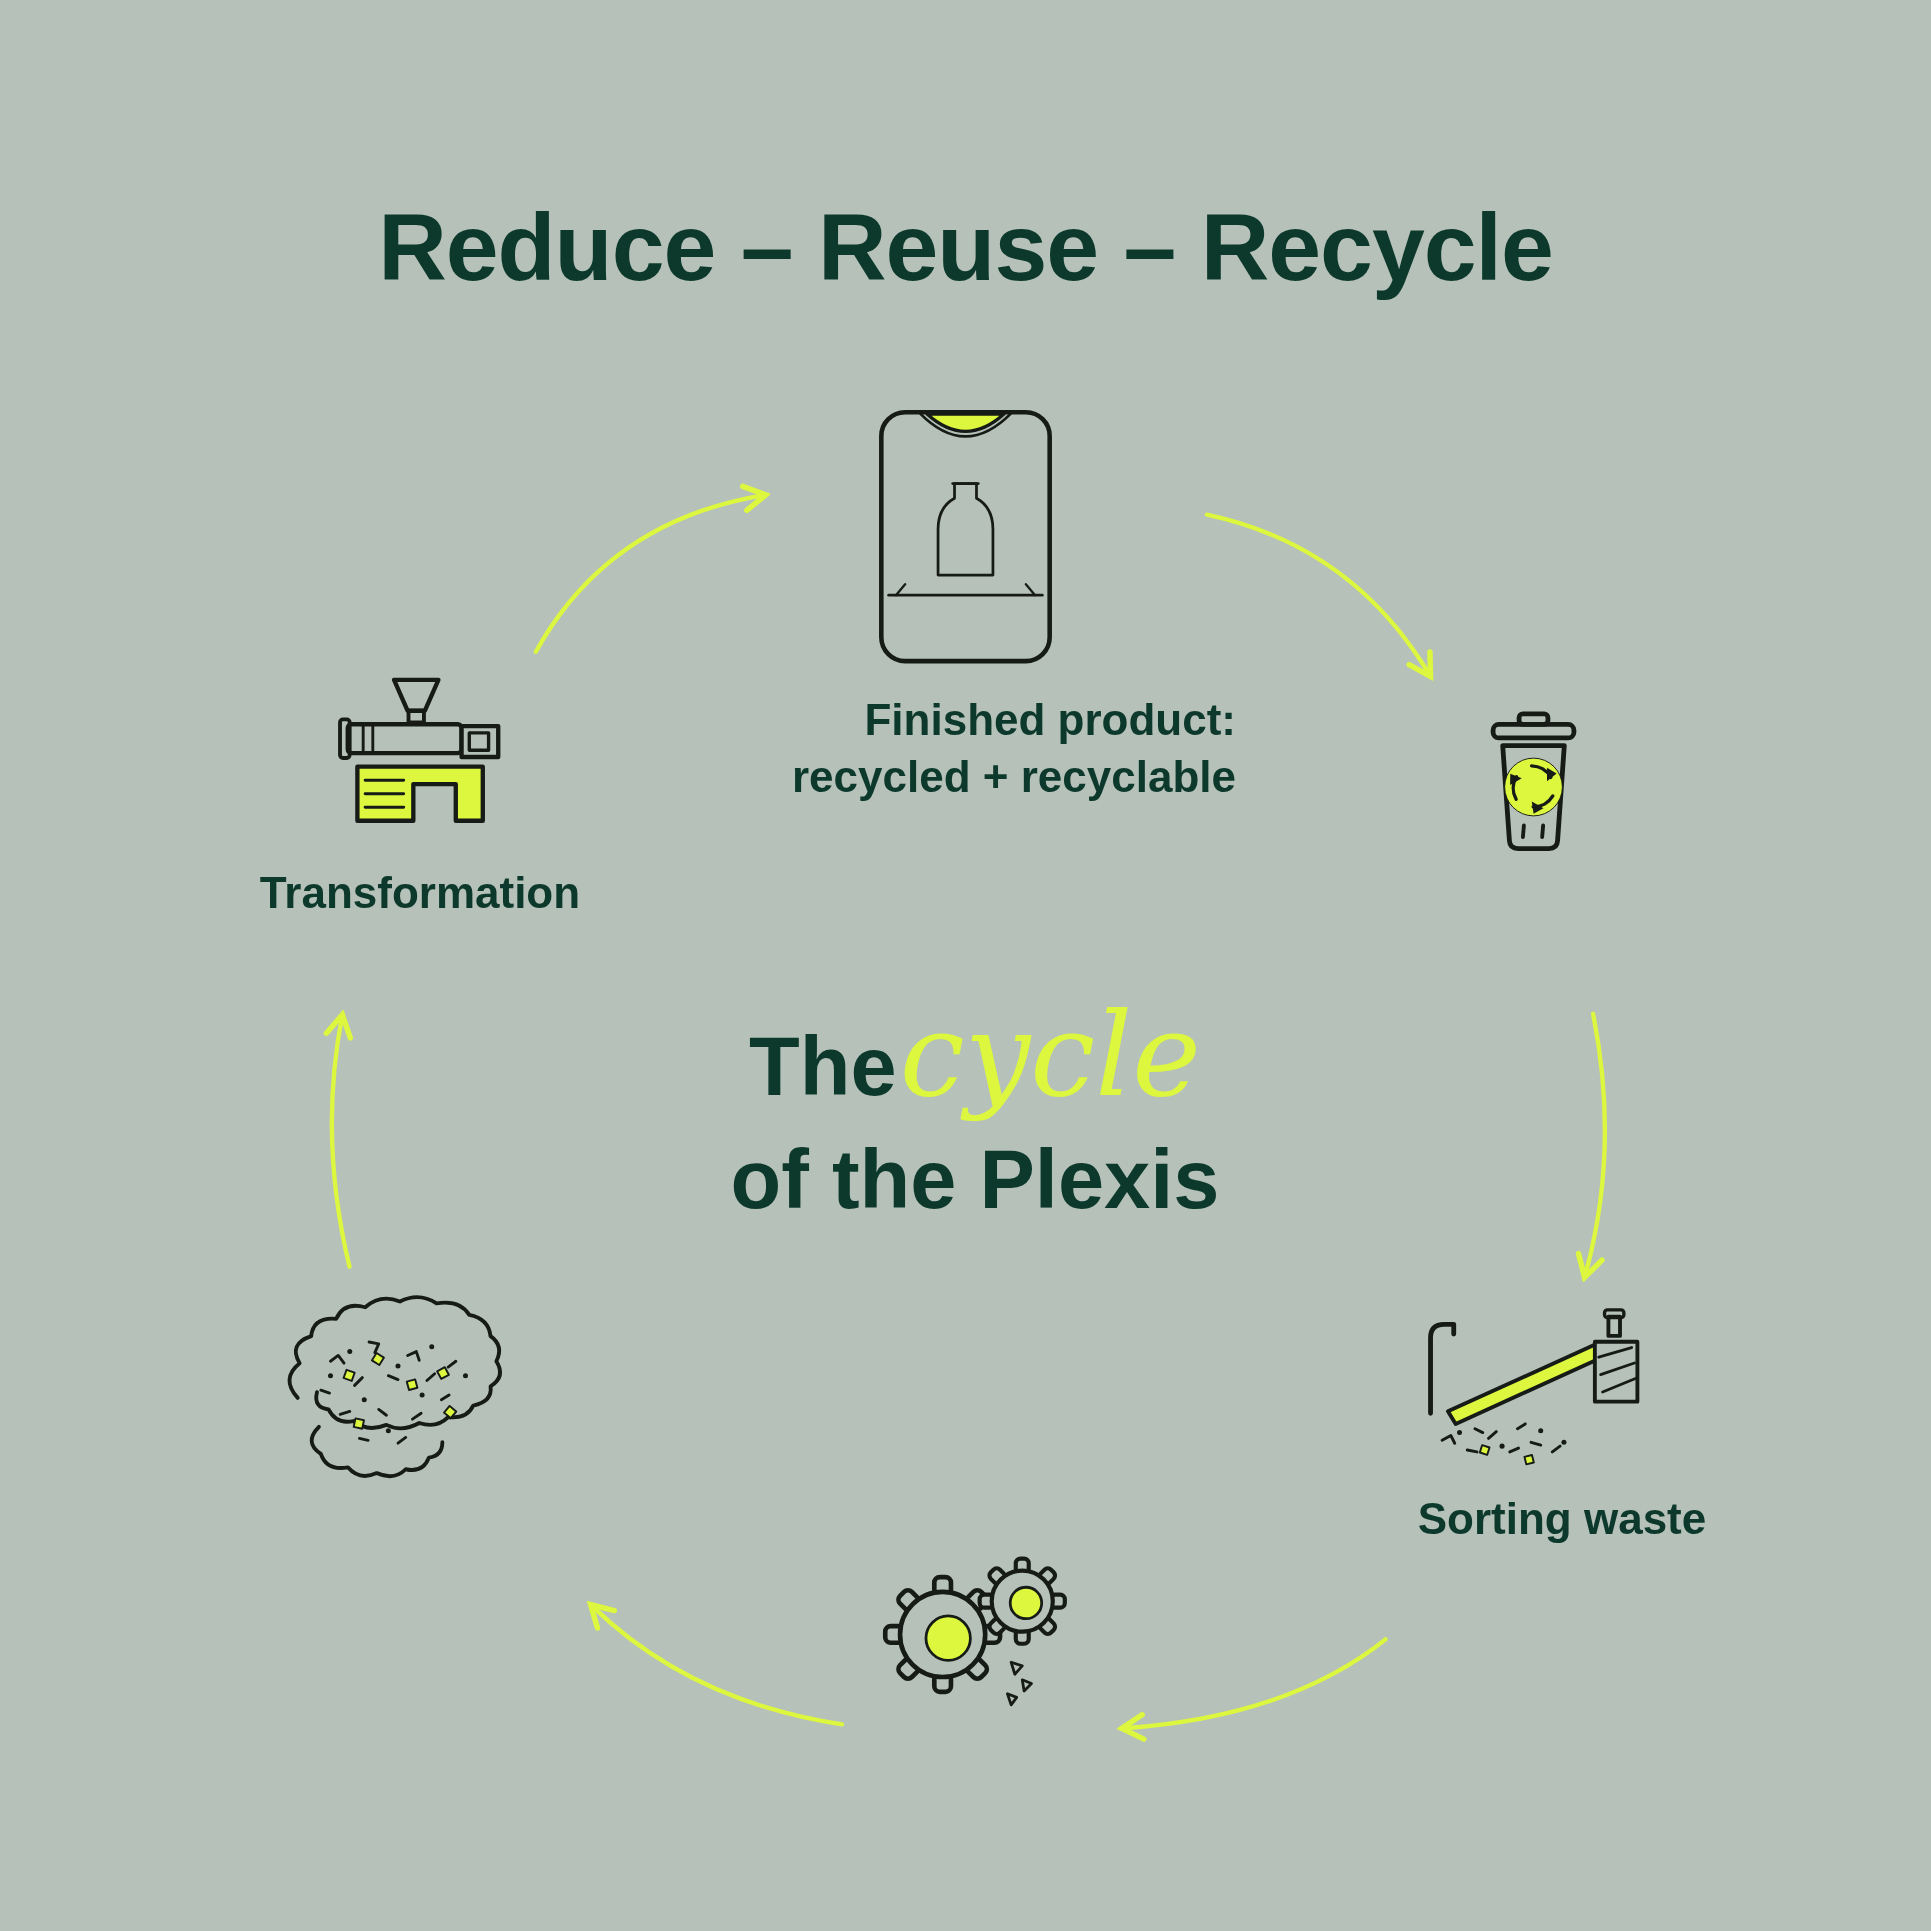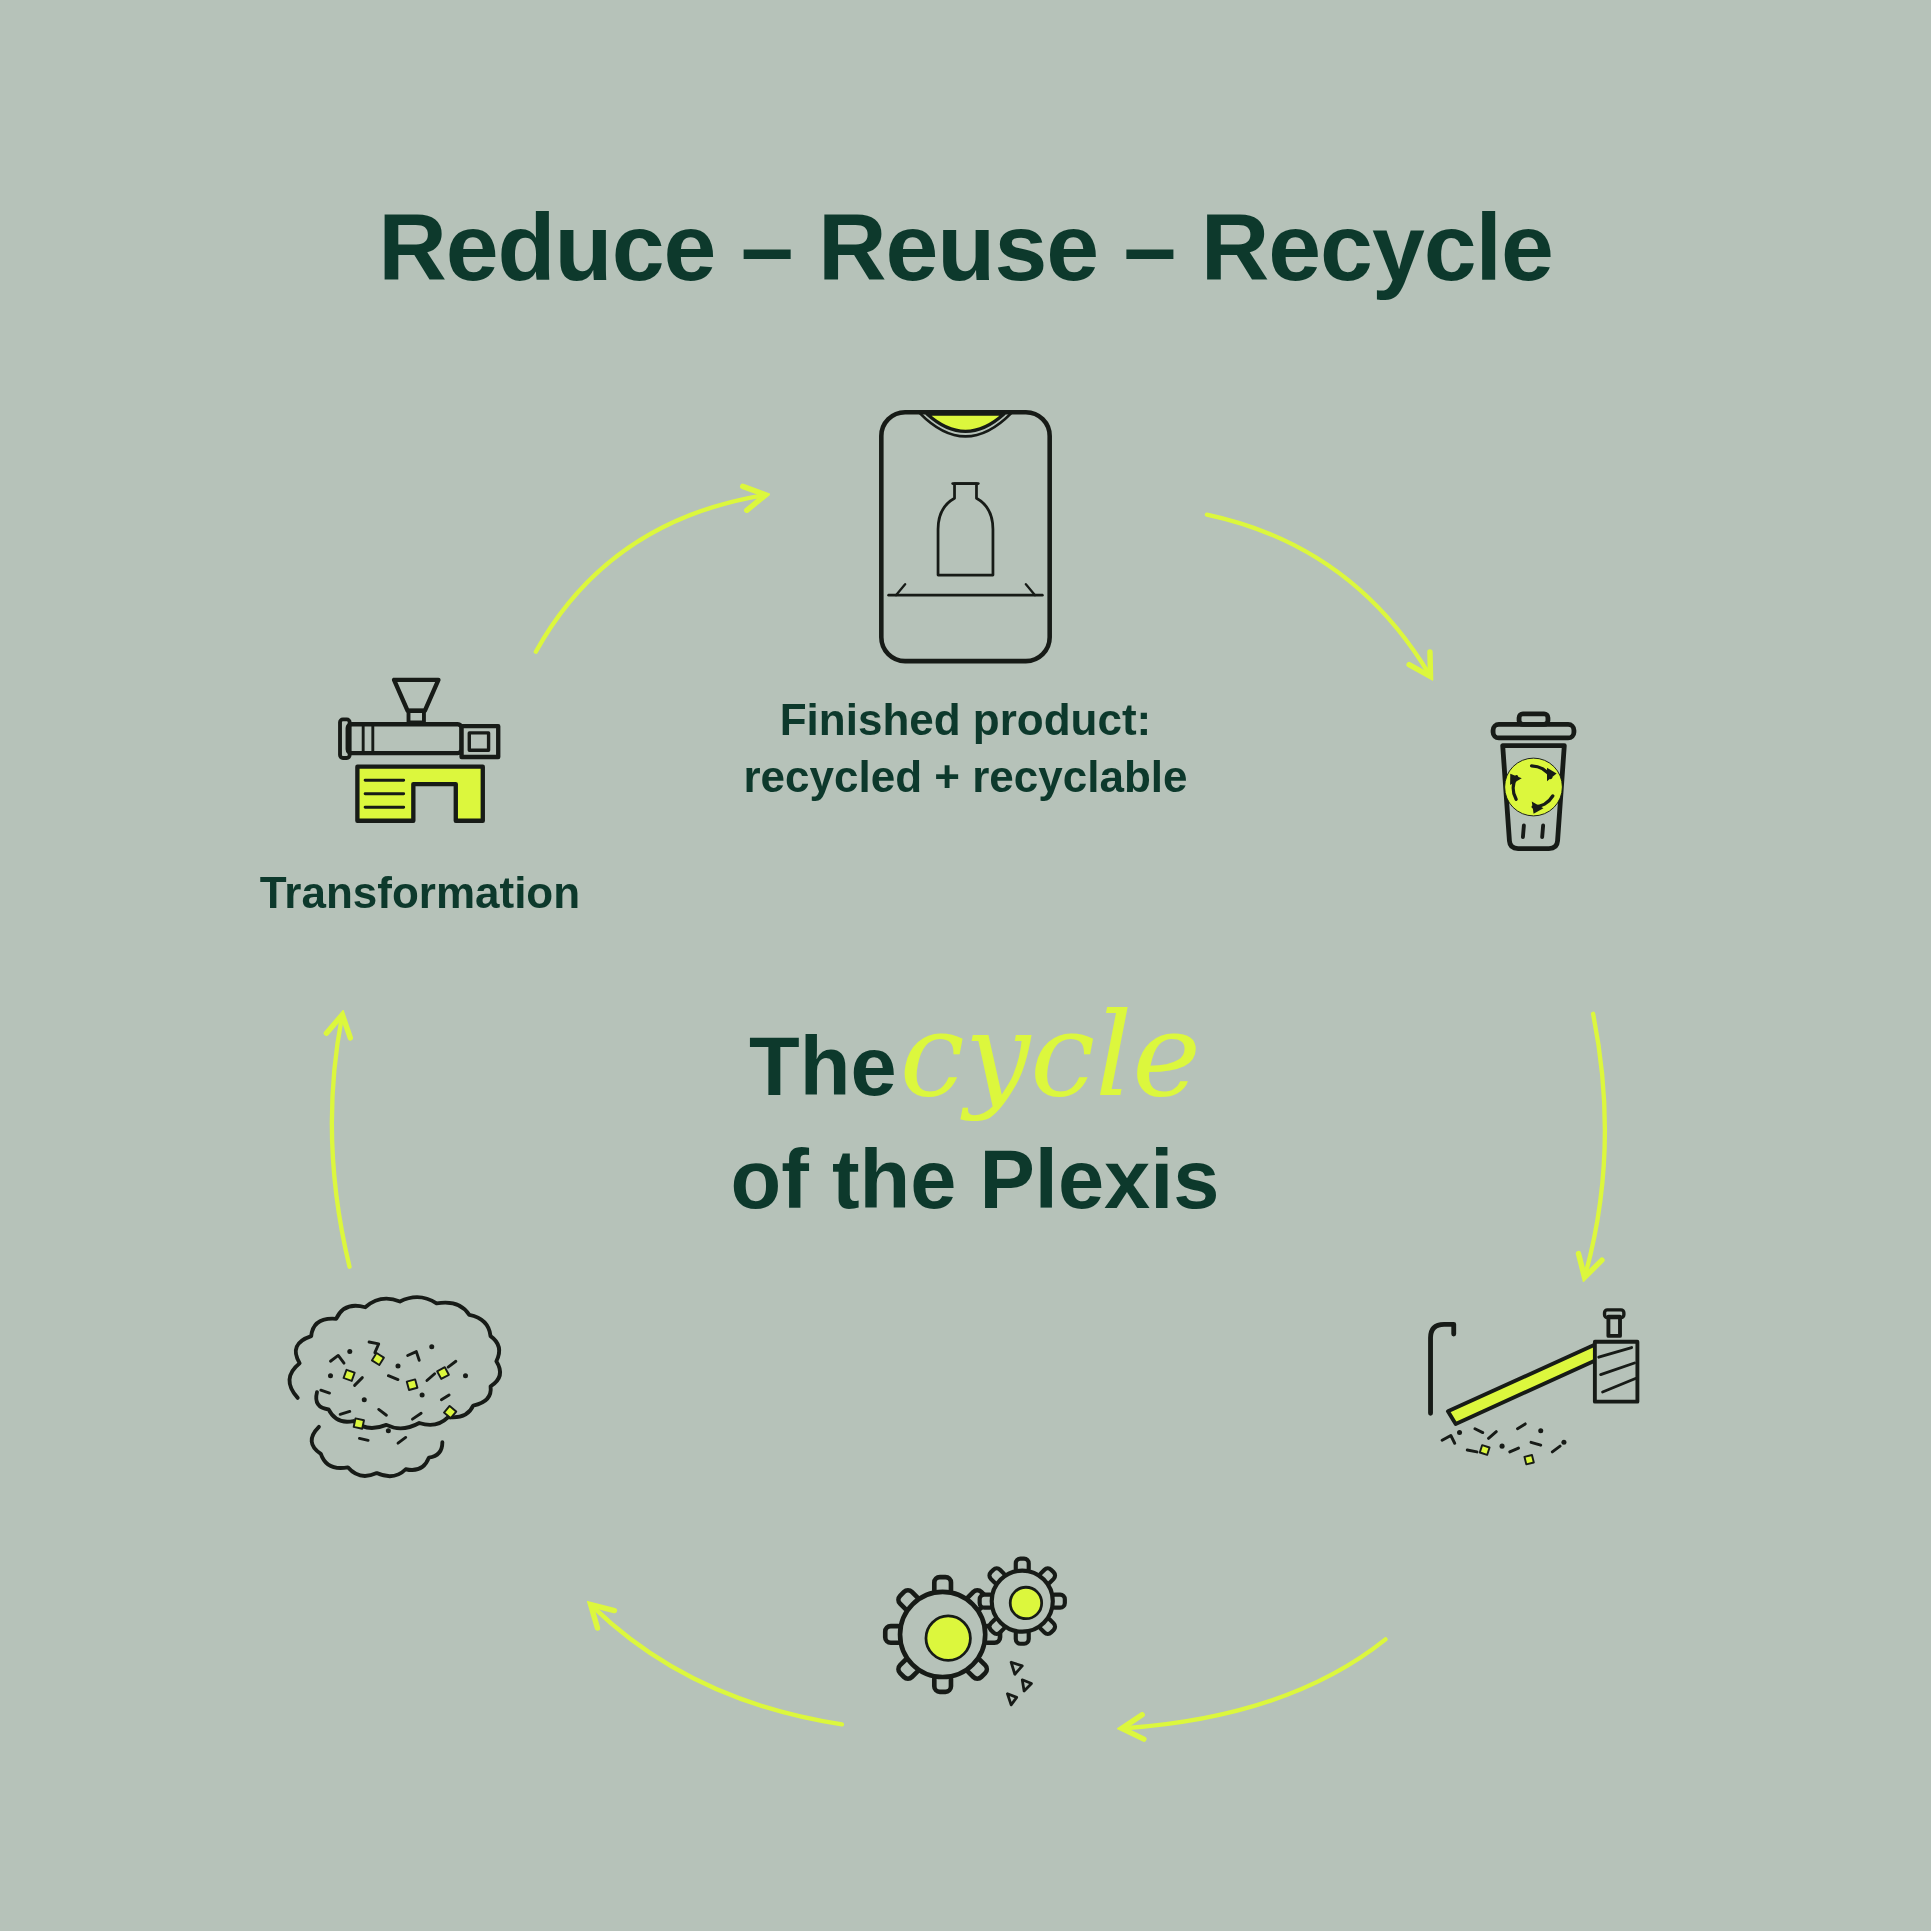--- a/index.html
+++ b/index.html
@@ -28,21 +28,21 @@
   .arrows{ position:absolute; top:0; left:0; width:1931px; height:1931px; }
   .arrows path.flow{ fill:none; stroke:var(--accent); stroke-width:4.5; stroke-linecap:round; }
 
   .stage{ position:absolute; }
   .icon-box{ display:block; }
   .stage-label{
     position:absolute; text-align:center;
     font-weight:700; font-size:44px; color:var(--ink);
     line-height:1.3;
   }
-  .two-line span{ display:block; }
+  .two-line span{ display:block;text-align:right; }
 
   .center-text{
     position:absolute; top:987px; left:589px; width:772px;
     text-align:center; color:var(--ink);
   }
   .center-line1{ font-size:83px; font-weight:600; }
   .center-line1 .word-cycle{
     font-family:"DejaVu Serif", serif;
     font-style:italic; font-weight:400;
     font-size:116px; color:var(--accent);
@@ -128,20 +128,21 @@
       <g>
         <path class="ln" stroke-width="3" d="M 26 140 l 9 -5 l 4 8 M 52 150 l 10 2 M 74 138 l 8 -7 M 96 152 l 9 -4 M 118 142 l 10 3 M 140 152 l 8 -6 M 60 128 l 8 4 M 104 128 l 8 -5"></path>
         <circle class="dot" cx="44" cy="132" r="2.6"></circle>
         <circle class="dot" cx="88" cy="146" r="2.6"></circle>
         <circle class="dot" cx="128" cy="130" r="2.6"></circle>
         <circle class="dot" cx="152" cy="142" r="2.6"></circle>
         <rect class="fillacc" x="66" y="146" width="8" height="8" stroke-width="2" transform="rotate(18 70 150)"></rect>
         <rect class="fillacc" x="112" y="156" width="8" height="8" stroke-width="2" transform="rotate(-14 116 160)"></rect>
       </g>
     </svg>
+    <div class="stage-label" style="left:-29px; top:185px; width:348px;">Sorting waste</div>
   </div>
 
   <div class="stage" style="left:874px; top:1553px;">
     <svg class="icon-box" width="203" height="162" viewBox="0 0 215 175">
       <g transform="translate(72,88)">
         <g>
           <rect class="fillbg" x="-9" y="-62" width="18" height="20" rx="6" stroke-width="5"></rect>
           <rect class="fillbg" x="-9" y="-62" width="18" height="20" rx="6" stroke-width="5" transform="rotate(45)"></rect>
           <rect class="fillbg" x="-9" y="-62" width="18" height="20" rx="6" stroke-width="5" transform="rotate(90)"></rect>
           <rect class="fillbg" x="-9" y="-62" width="18" height="20" rx="6" stroke-width="5" transform="rotate(135)"></rect>

